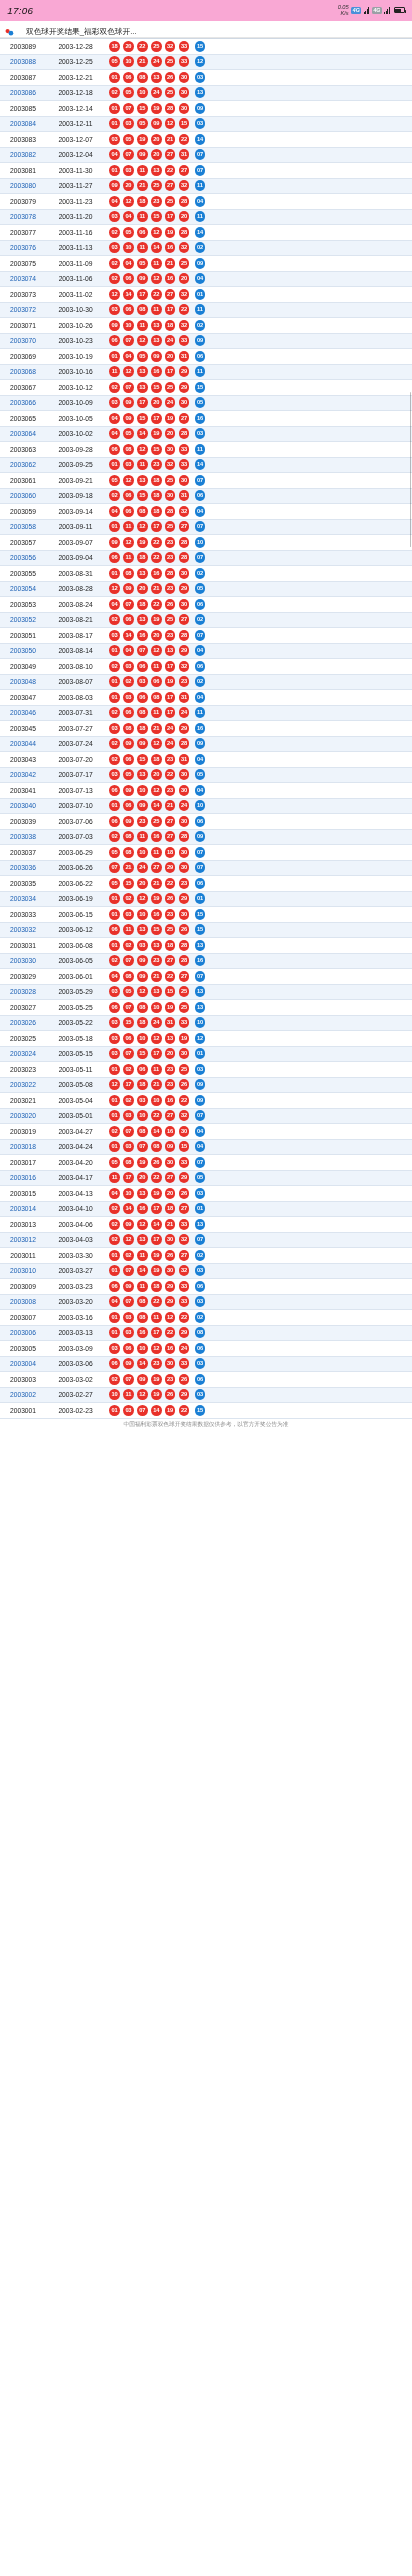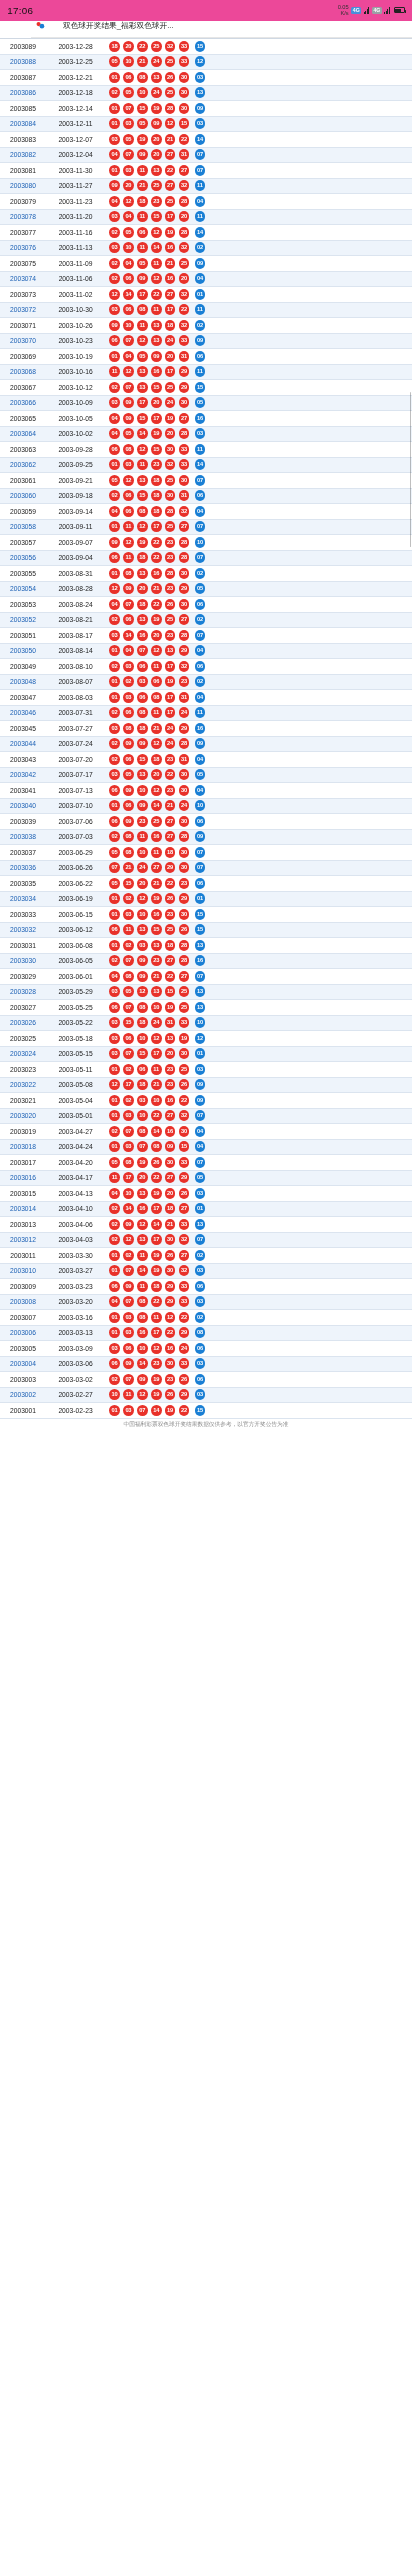--- a/index.html
+++ b/index.html
@@ -12,21 +12,22 @@
 
   
   .statusbar {
     height: 20.6px;
     display: flex;
     align-items: center;
     justify-content: space-between;
     padding: 0 7.2px;
     font-size: 9.8px;
     color: #111;
-    background: #ec4899;
+    background: #f9a8d4;
+    font-style: italic;
   }
   .statusbar .clock { font-weight: 500; letter-spacing: 0.3px; }
   .statusbar .right {
     display: flex; align-items: center; gap: 2.6px;
     font-size: 6.7px; color: #222;
   }
   .sb-speed { font-size: 5.7px; line-height: 1.05; text-align: right; color:#333;}
   .sb-badge {
     background: #4a90d9; color: #fff;
     font-size: 5.2px; border-radius: 1.5px;
@@ -46,26 +47,25 @@
   .sb-batt:after {
     content:''; position:absolute; right:-2.1px; top:1.5px;
     width:1px; height:2.6px; background:#222; border-radius:0 0.5px 0.5px 0;
   }
   .sb-batt i { position:absolute; left:0.5px; top:0.5px; bottom:0.5px; width:60%; background:#222;}
 
   
   .titlebar {
     height: 17.5px;
     display: flex;
-    align-items: flex-start;
-    gap: 18px;
+    align-items: flex-end;
+    gap: 12px;
     padding: 0 5.2px;
     background: #ffffff;
     border-bottom: 0.5px solid #e6e6e6;
-    margin-left: 31px;
   }
   .tb-icon {
     width: 8.8px; height: 8.8px; flex: 0 0 auto;
   }
   .tb-title {
     font-size: 7.7px; color: #1a1a1a;
     white-space: nowrap; overflow: hidden; text-overflow: ellipsis;
   }
 
   

